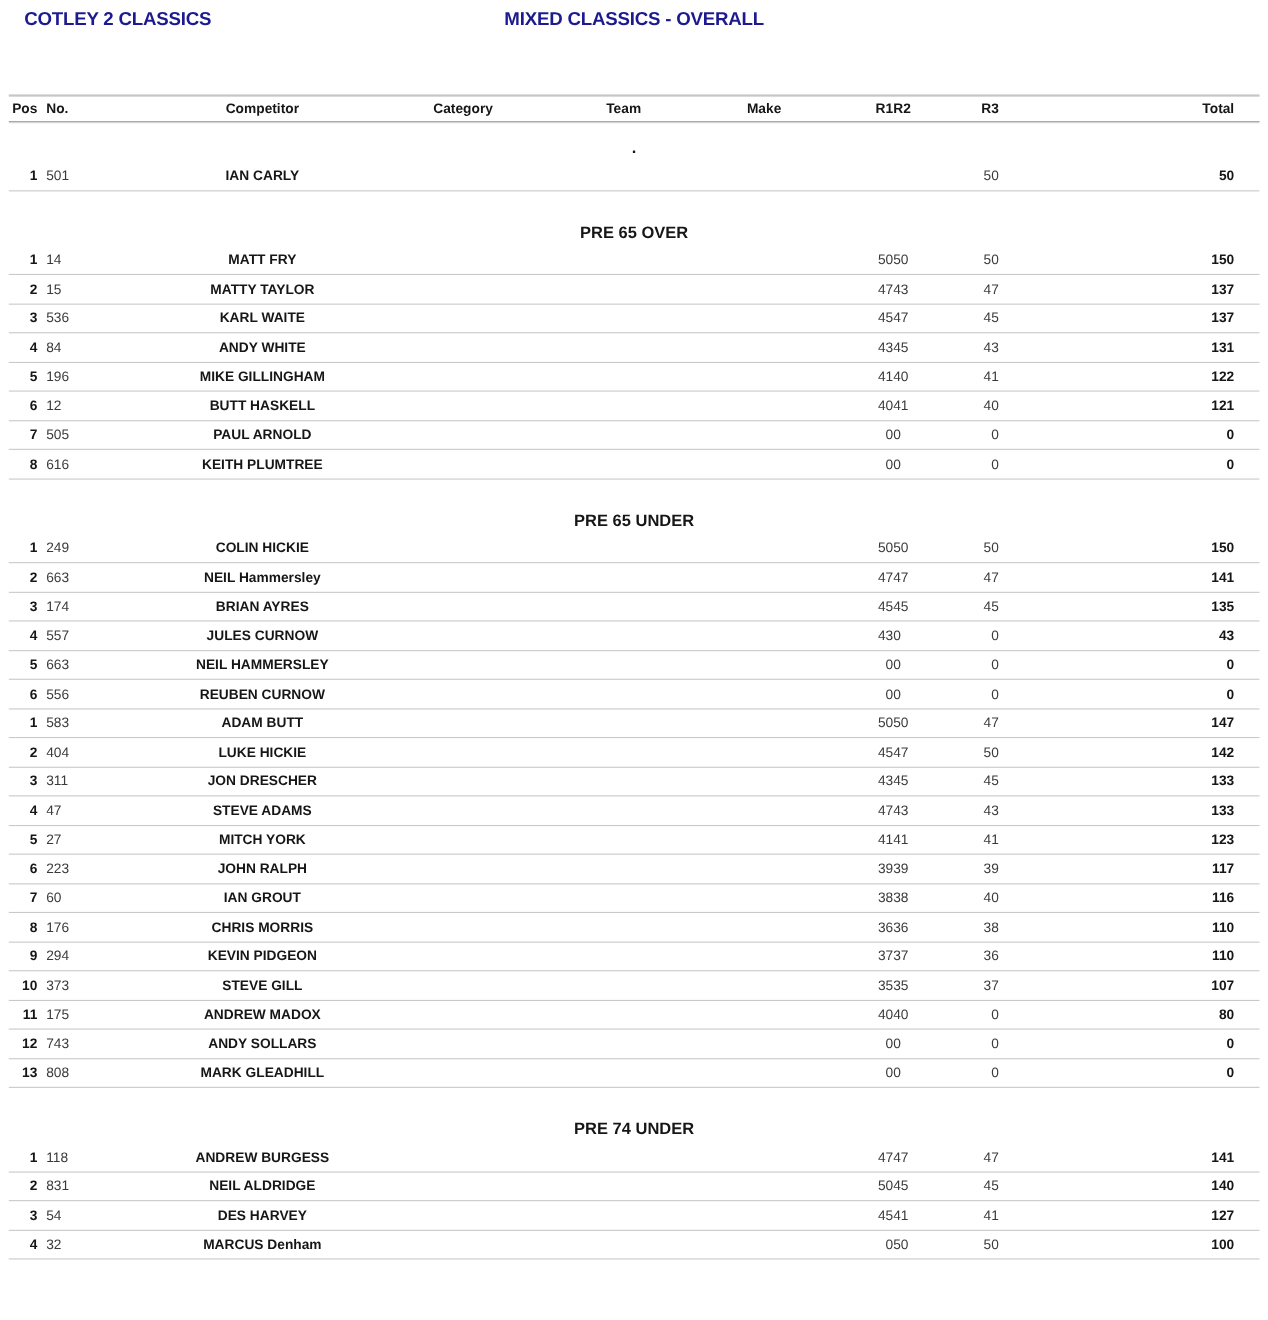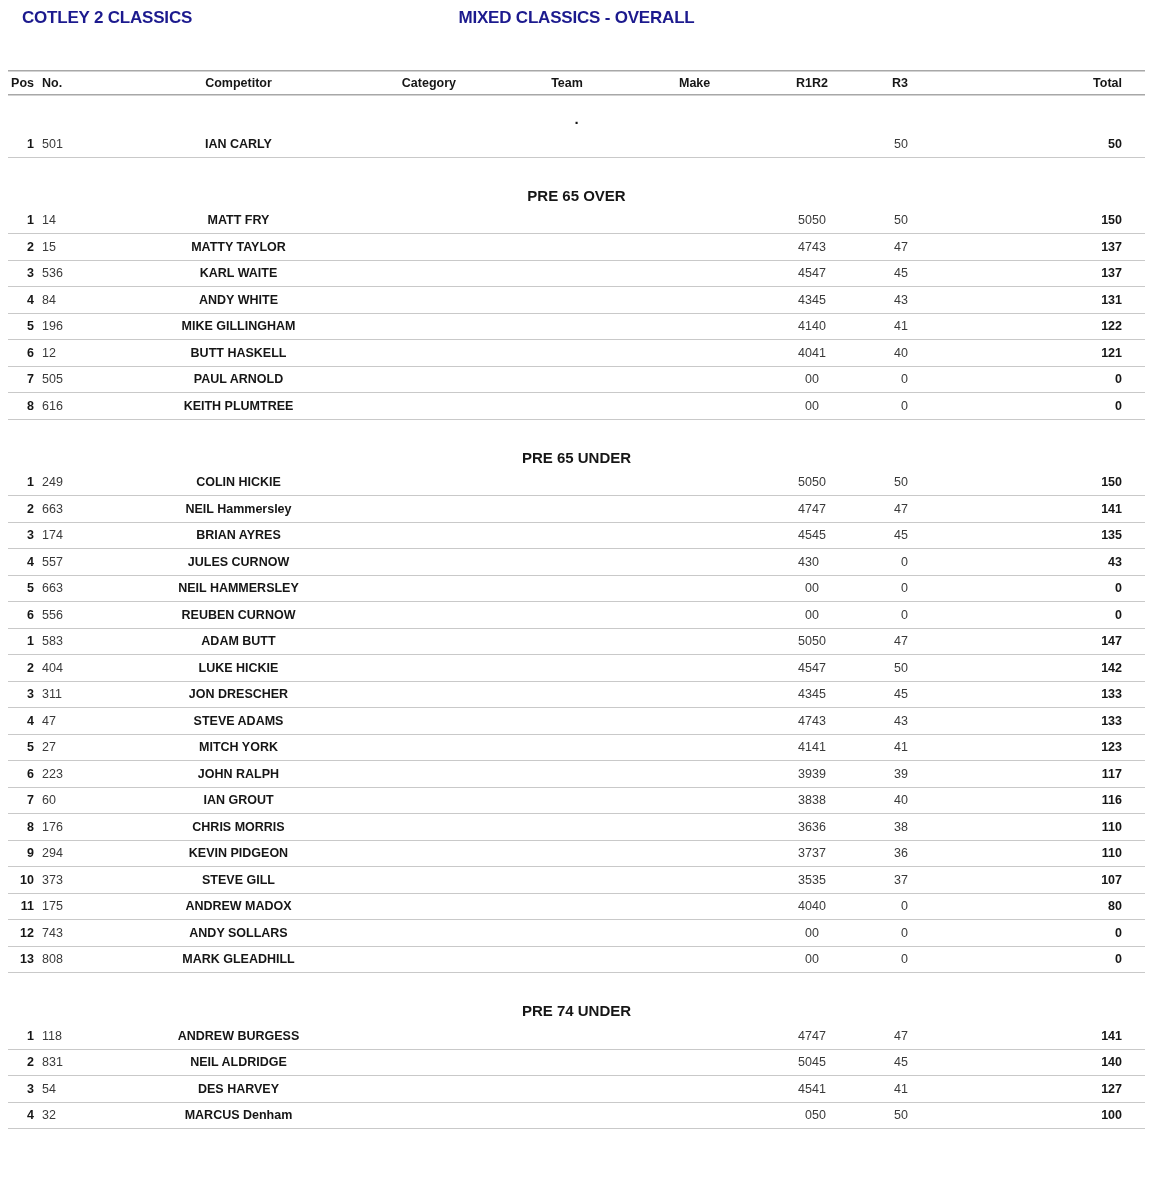--- a/index.html
+++ b/index.html
@@ -20,36 +20,36 @@
   .event-title{
     position:absolute;left:22px;top:8px;
     font-size:17px;font-weight:bold;color:var(--title-blue);
     letter-spacing:-0.2px;
   }
   .report-title{
     position:absolute;left:0;right:0;top:8px;text-align:center;
     font-size:17px;font-weight:bold;color:var(--title-blue);
     letter-spacing:-0.2px;
   }
-  .sheet{margin:0 8px;}
+  .sheet{margin:16px 8px;}
   .dbl{height:2px;border-top:1px solid var(--header-line-dark);border-bottom:1px solid var(--header-line-light);}
   .header-row{
     display:flex;align-items:center;height:22px;
     font-size:12.5px;font-weight:bold;color:var(--text-bold);
   }
   .row{
     display:flex;align-items:center;height:26.5px;
     border-bottom:1px solid var(--row-line);
     font-size:12.5px;
   }
   .cell{white-space:nowrap;overflow:hidden;}
   .c-pos   {width:34px;  text-align:right; padding-right:8px;}
   .c-no    {width:38px;  padding-right:2px;}
   .c-comp  {width:300px; text-align:center;  padding-left:17px;}
-  .c-cat   {width:76px;  text-align:right;  padding-left:6px;}
+  .c-cat   {width:76px;  text-align:center;  padding-left:6px;}
   .c-team  {width:216px; text-align:center;  padding-left:6px;}
   .c-make  {width:80px;  text-align:left;  padding-left:7px;}
   .c-r1    {width:60px;  text-align:right;}
   .c-r2    {width:48px;  text-align:left;}
   .c-r3    {width:48px;  text-align:right;}
   .c-total {width:237px; text-align:right; padding-right:23px;padding-left:43px;}
   .row .c-pos, .row .c-comp, .row .c-total{font-weight:bold;color:var(--text-bold);}
   .row .c-no, .row .c-r1, .row .c-r2, .row .c-r3{font-weight:normal;color:var(--text-regular);}
   .section-title{
     margin-top:25px;height:25px;line-height:25px;text-align:center;

